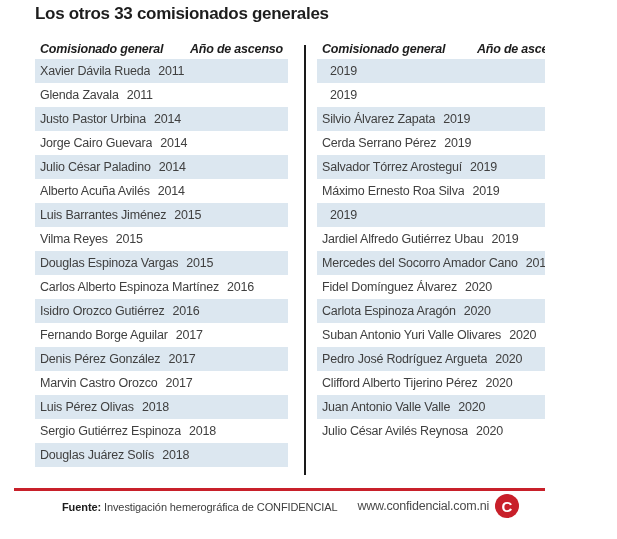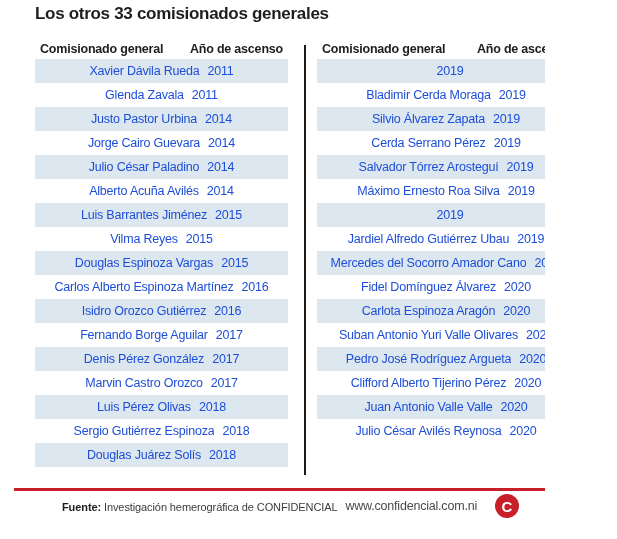--- a/index.html
+++ b/index.html
@@ -11,46 +11,46 @@
   .title {
     position:absolute; left:35px; top:4px;
     font-size:17px; font-weight:bold; color:#1d1d1d; letter-spacing:-0.3px;
   }
   .panel { position:absolute; top:38px; }
   .panel-0 { left:35px;  width:253px; }
   .panel-1 { left:317px; width:258px; }
   .thead {
     display:flex; justify-content:space-between; align-items:center;
     height:21px; padding:0 5px;
-    font-size:12.5px; font-weight:bold; color:#1d1d1d; letter-spacing:-0.2px;
+    font-size:12.5px; font-weight:bold; color:#1d1d1d; letter-spacing:-0.2px;font-style:italic;
   }
   .rows .row {
-    display:flex; justify-content:center; align-items:center;
+    display:flex; justify-content:flex-start; align-items:center;
     height:24px; padding:12px 5px;
-    font-size:12.5px; color:#1d4ed8; letter-spacing:-0.2px;
+    font-size:12.5px; color:#404040; letter-spacing:-0.2px;
   }
   .rows .row:nth-child(odd) { background:var(--row-highlight, #dce7f0); }
   .cell-name { white-space:nowrap; overflow:hidden; }
   .cell-year { white-space:nowrap; padding-left:8px; }
   .vdivider {
     position:absolute; left:304px; top:45px; width:2px; height:430px;
     background:var(--divider-dark, #1a1a1a);
   }
   .hrule {
     position:absolute; left:14px; top:488px; width:590px; height:3px;
     background:var(--accent-red, #c8202a);
   }
   .source {
     position:absolute; left:18px; top:501px;
     font-size:11px; color:#3c3c3c; letter-spacing:-0.1px;padding-left:44px;
   }
   .source b { color:#1d1d1d; }
   .footer-right {
     position:absolute; right:26px; top:494px;
-    display:flex; align-items:center; gap:18px;
+    display:flex; align-items:center; gap:6px;
   }
   .website { font-size:12.5px; color:#4a4a4a; letter-spacing:-0.2px; }
   .logo-c {
     width:24px; height:24px; border-radius:50%;
     background:var(--accent-red, #c8202a); color:#ffffff;
     display:flex; align-items:center; justify-content:center;
     font-size:15px; font-weight:bold;
   }
 </style>
 </head>
@@ -142,21 +142,20 @@
   <div class="panel panel-1">
     <div class="thead">
       <span>Comisionado general</span>
       <span>Año de ascenso</span>
     </div>
     <div class="rows">
         <div class="row">
           <span class="cell-year">2019</span>
         </div>
         <div class="row">
-          <span class="cell-name">Bladimir Cerda Moraga</span>
           <span class="cell-year">2019</span>
         </div>
         <div class="row">
           <span class="cell-name">Silvio Álvarez Zapata</span>
           <span class="cell-year">2019</span>
         </div>
         <div class="row">
           <span class="cell-name">Cerda Serrano Pérez</span>
           <span class="cell-year">2019</span>
         </div>

